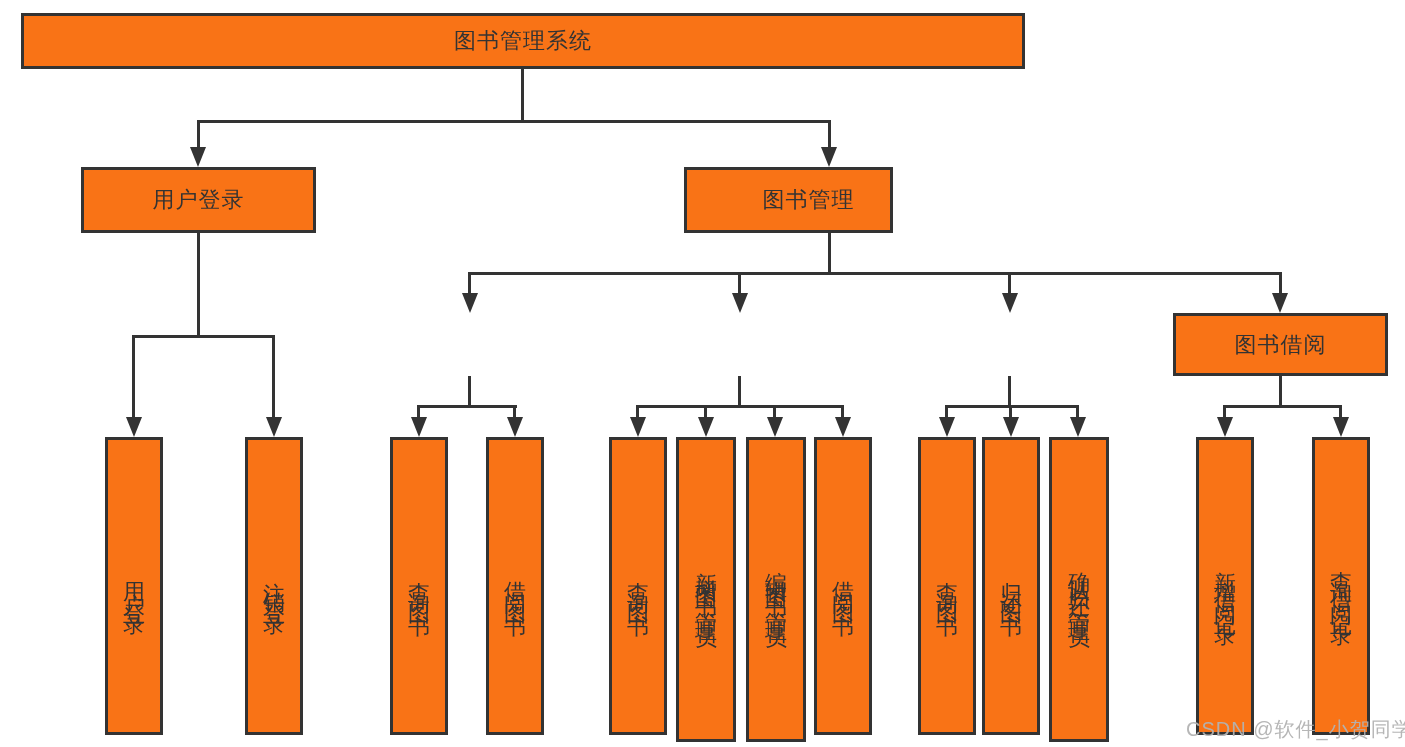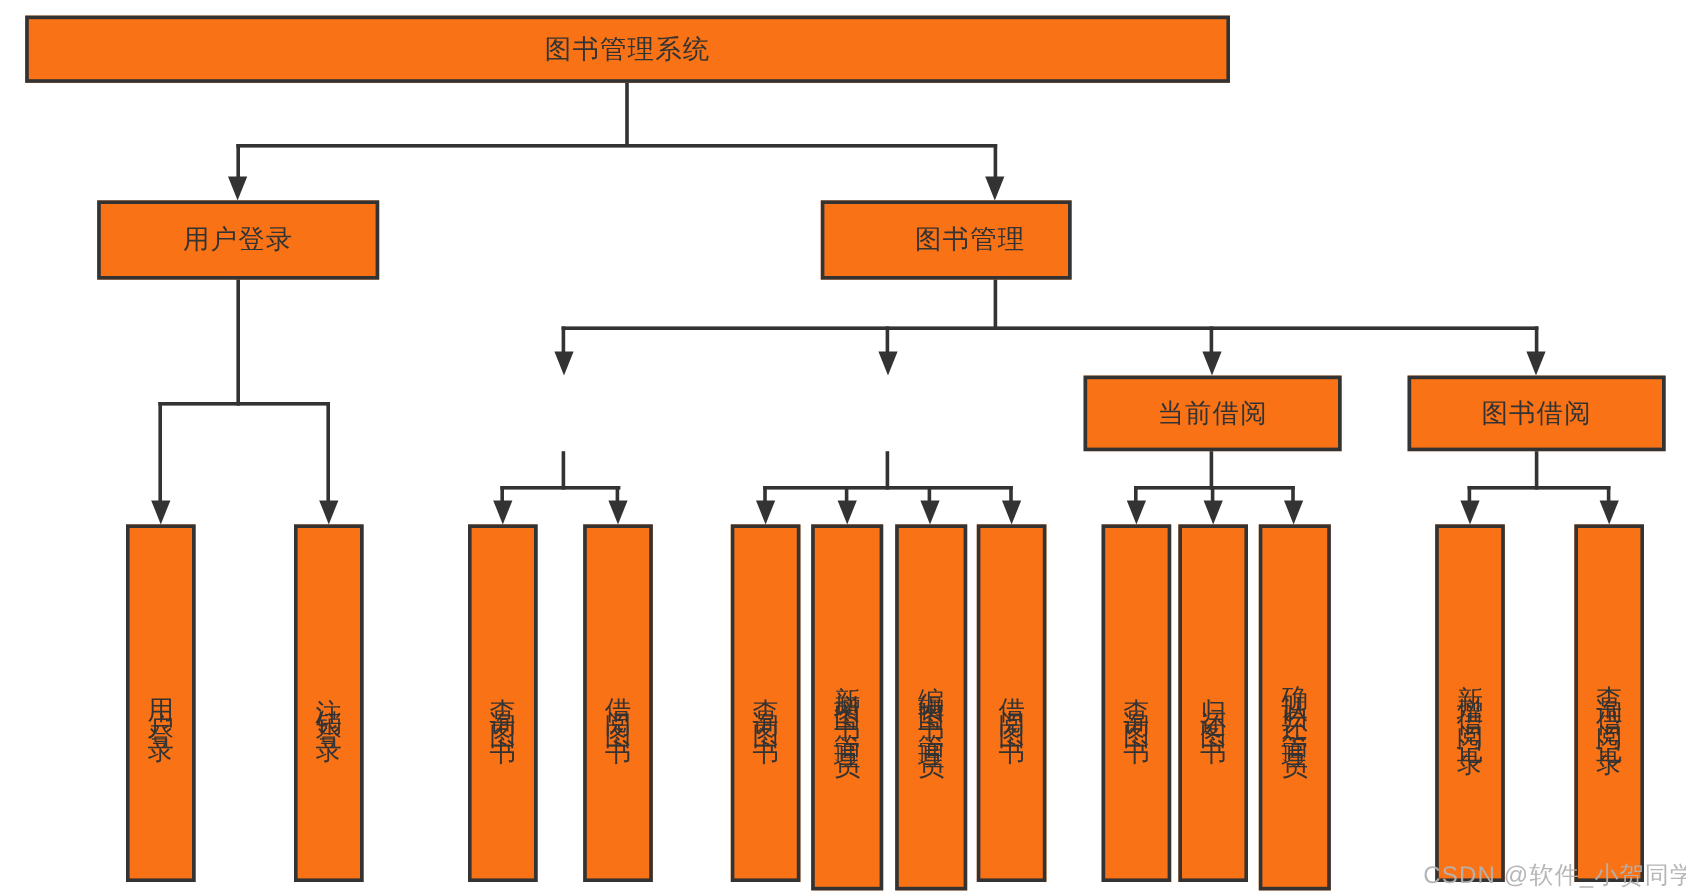--- a/index.html
+++ b/index.html
@@ -84,23 +84,20 @@
   <div class="hline" style="left:468px;top:272px;width:814px;"></div>
   <div class="vline" style="left:468px;top:272px;height:24px;"></div>
   <div class="arrow" style="left:462px;top:293px;"></div>
   <div class="vline" style="left:738px;top:272px;height:24px;"></div>
   <div class="arrow" style="left:732px;top:293px;"></div>
   <div class="vline" style="left:1008px;top:272px;height:24px;"></div>
   <div class="arrow" style="left:1002px;top:293px;"></div>
   <div class="vline" style="left:1279px;top:272px;height:24px;"></div>
   <div class="arrow" style="left:1272px;top:293px;"></div>
 
-  <div class="box" style="left:903px;top:313px;width:215px;height:63px;">
-    <span>当前借阅</span>
-  </div>
   <div class="box" style="left:1173px;top:313px;width:215px;height:63px;">
     <span>图书借阅</span>
   </div>
 
   <div class="vline" style="left:468px;top:376px;height:32px;"></div>
   <div class="hline" style="left:417px;top:405px;width:100px;"></div>
   <div class="vline" style="left:417px;top:405px;height:15px;"></div>
   <div class="arrow" style="left:411px;top:417px;"></div>
   <div class="vline" style="left:513px;top:405px;height:15px;"></div>
   <div class="arrow" style="left:507px;top:417px;"></div>

